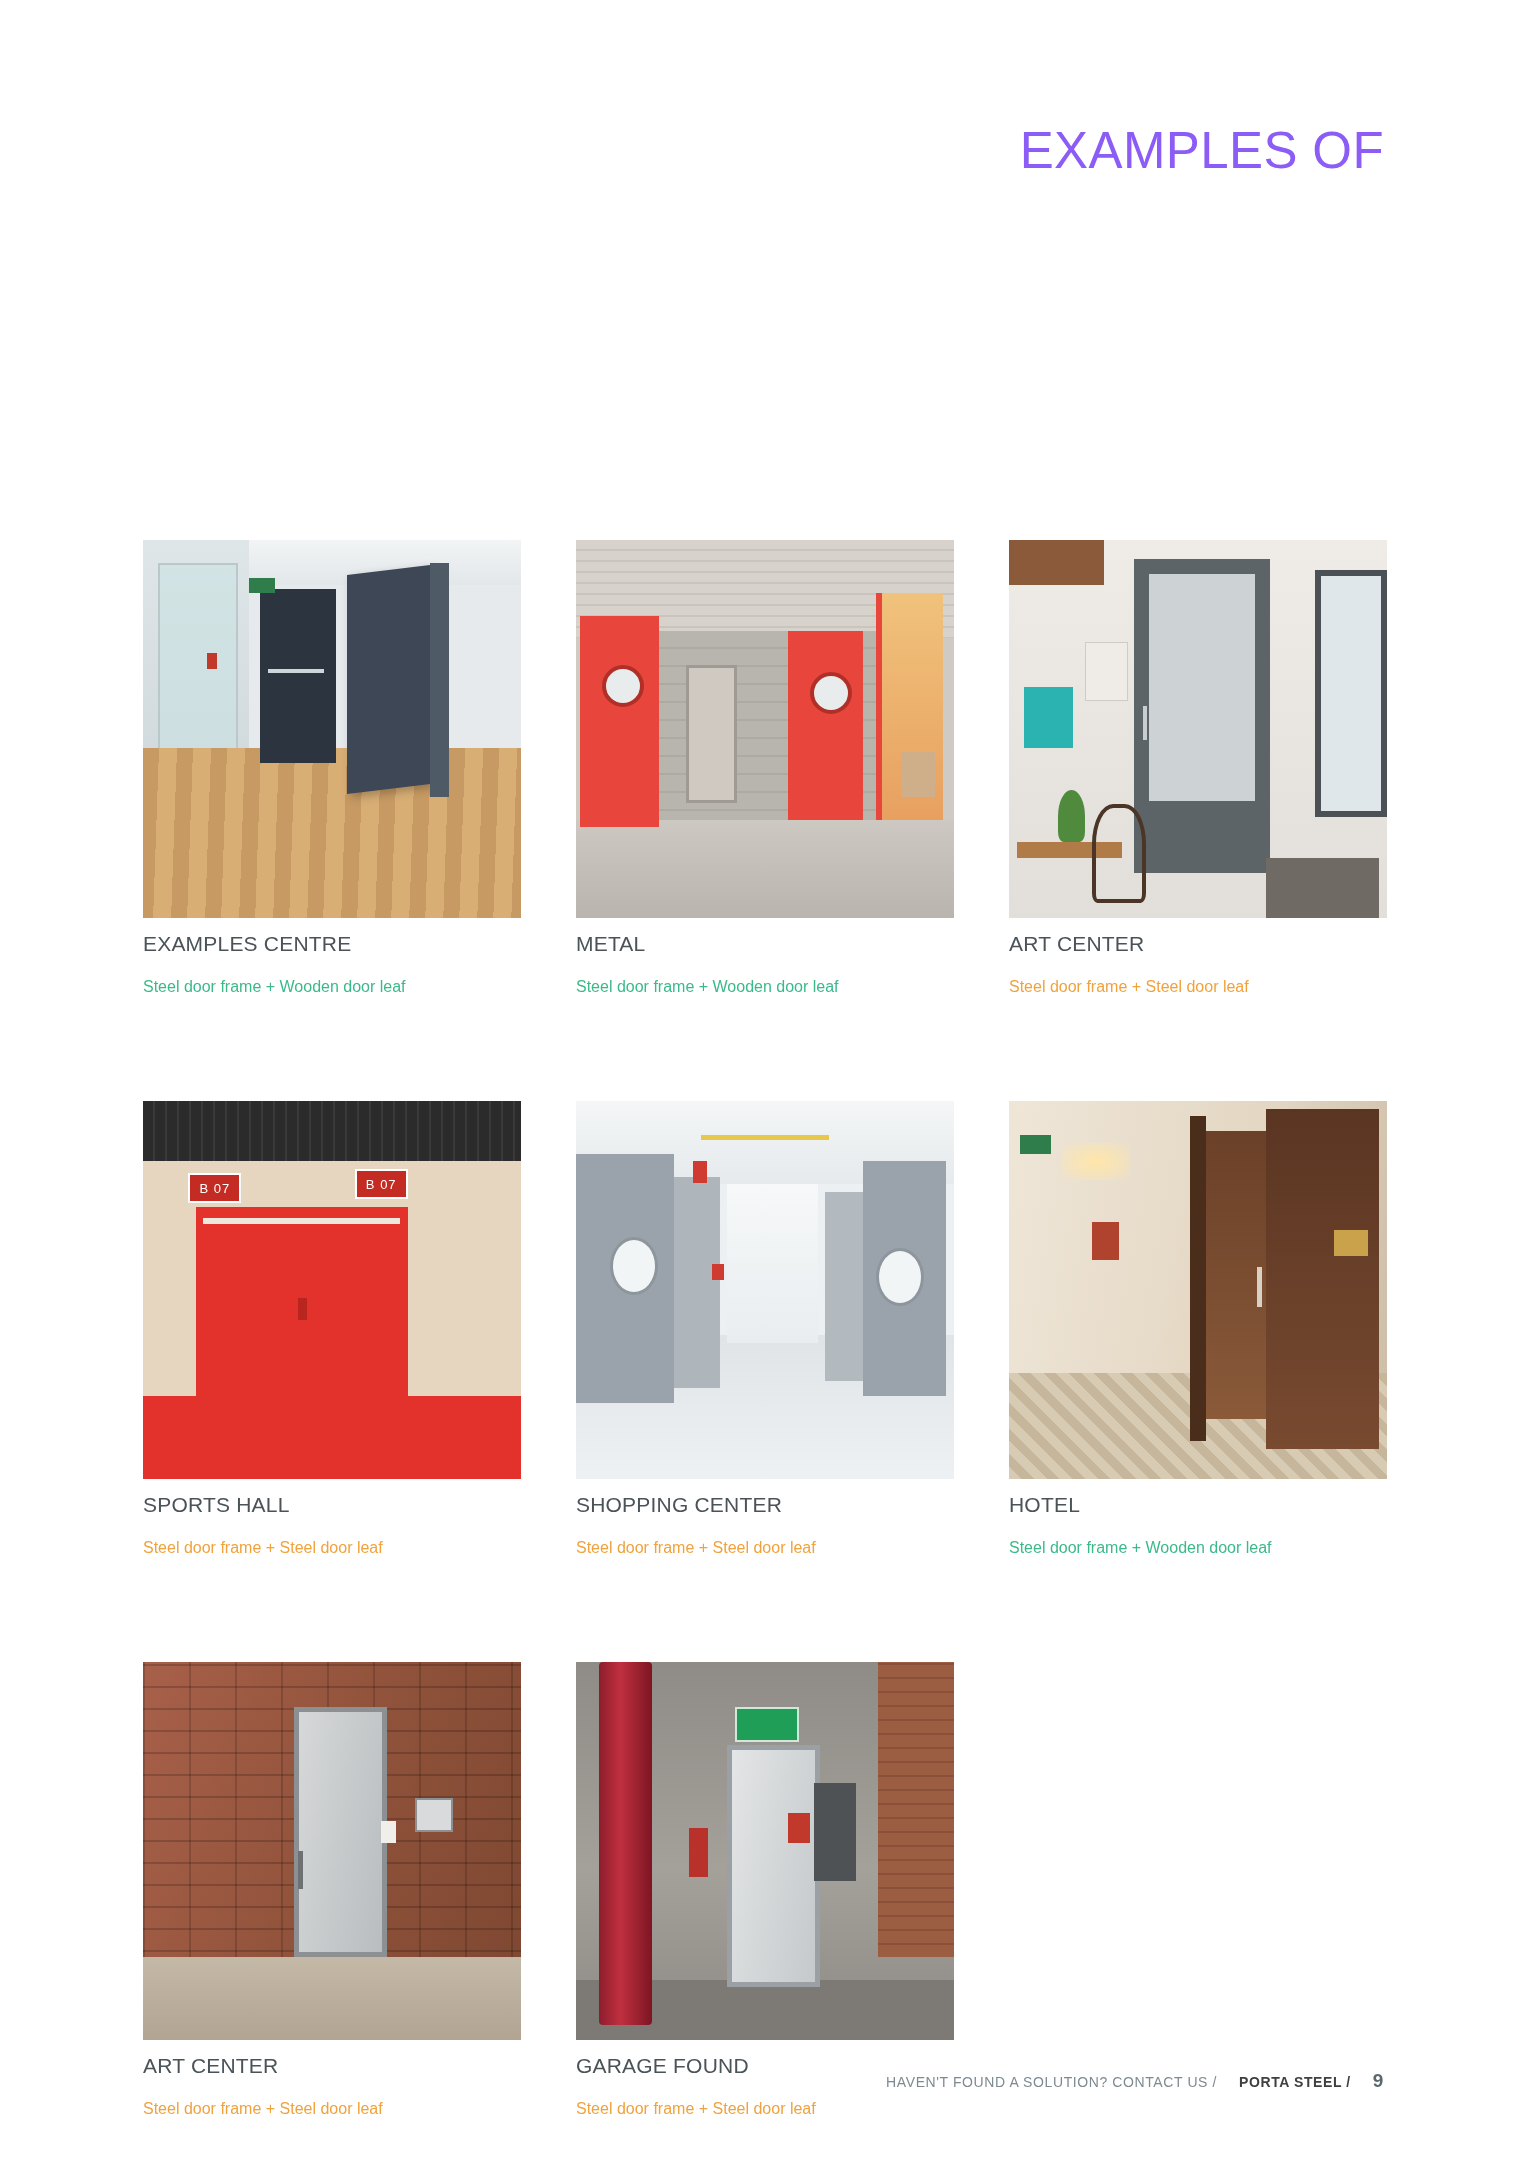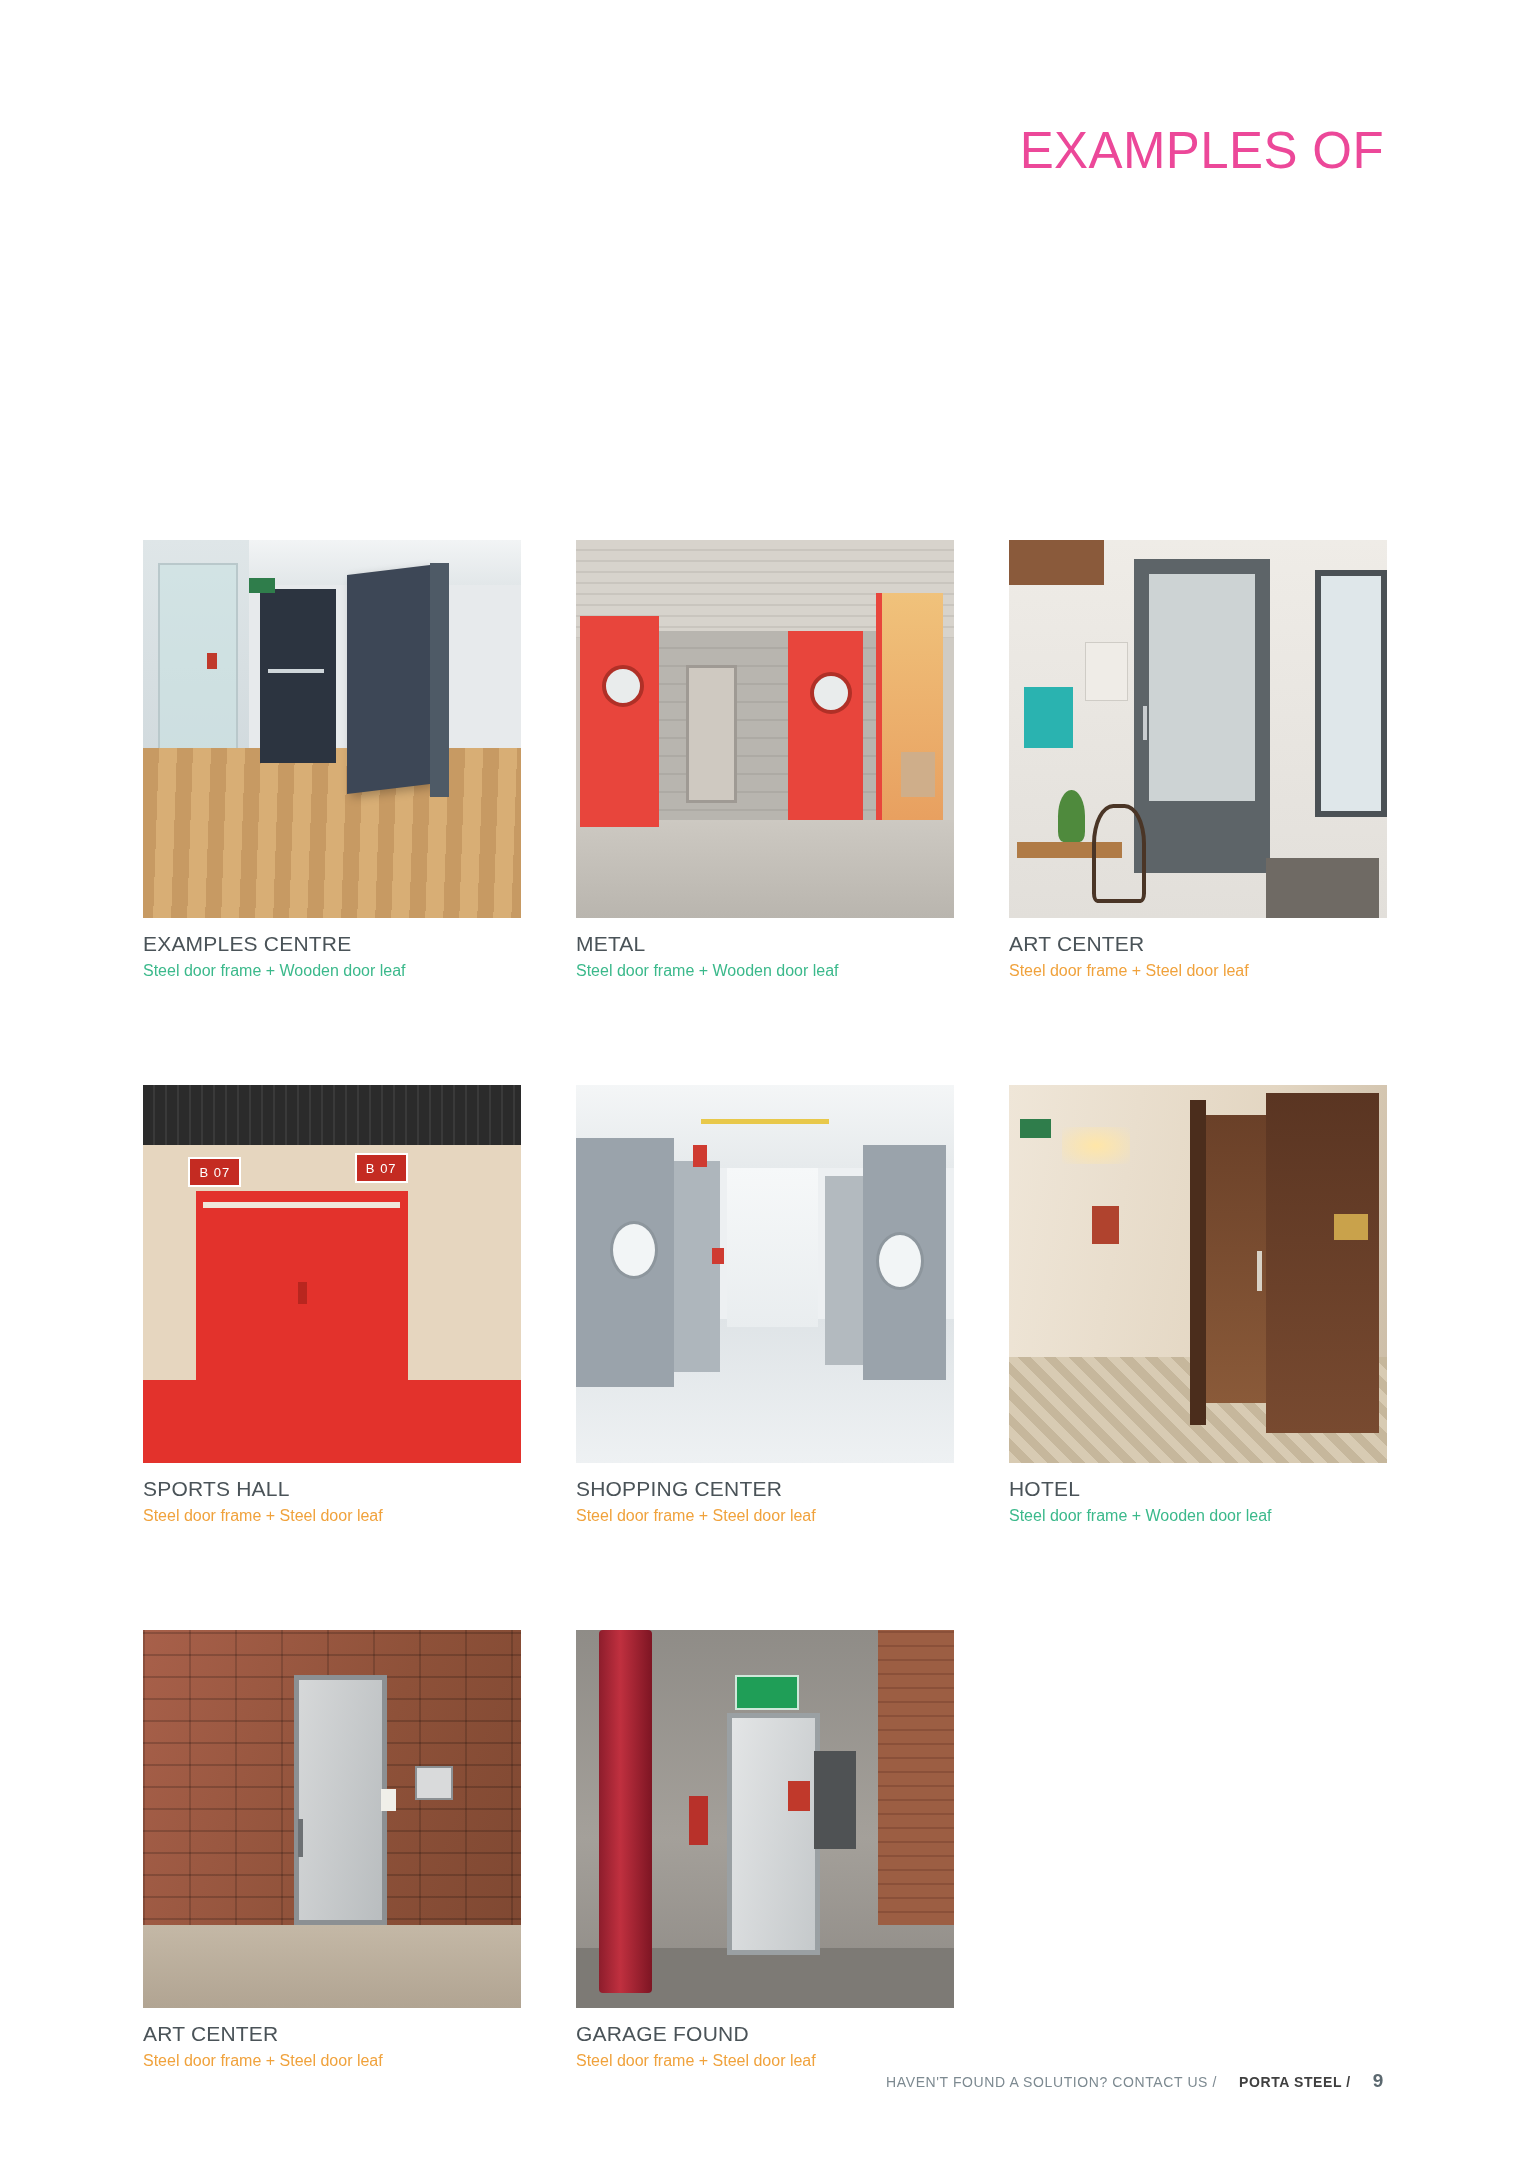--- a/index.html
+++ b/index.html
@@ -26,21 +26,21 @@
   .header {
     position: absolute;
     top: 120px;
     right: 143px;
     text-align: right;
   }
   .header .line {
     font-size: 51px;
     line-height: 62px;
     letter-spacing: 0.4px;
-    color: #ec4899;
+    color: #8b5cf6;
     font-weight: 400;
   }
 
   
   .grid {
     position: absolute;
     left: 143px;
     top: 540px;
     width: 1243px;
     display: grid;
@@ -64,21 +64,21 @@
   }
   .card-title {
     font-size: 21px;
     color: #4a5358;
     letter-spacing: 0.2px;
     line-height: 26px;
   }
   .card-sub {
     font-size: 16px;
     line-height: 24px;
-    margin-top: 2px;
+    margin-top: 18px;
   }
   .sub-green { color: #3bb98b; }
   .sub-orange { color: #f0a23c; }
   .sub-gray { color: #7d8a91; }
 
   
   .footer {
     position: absolute;
     right: 143px;
     bottom: 68px;

